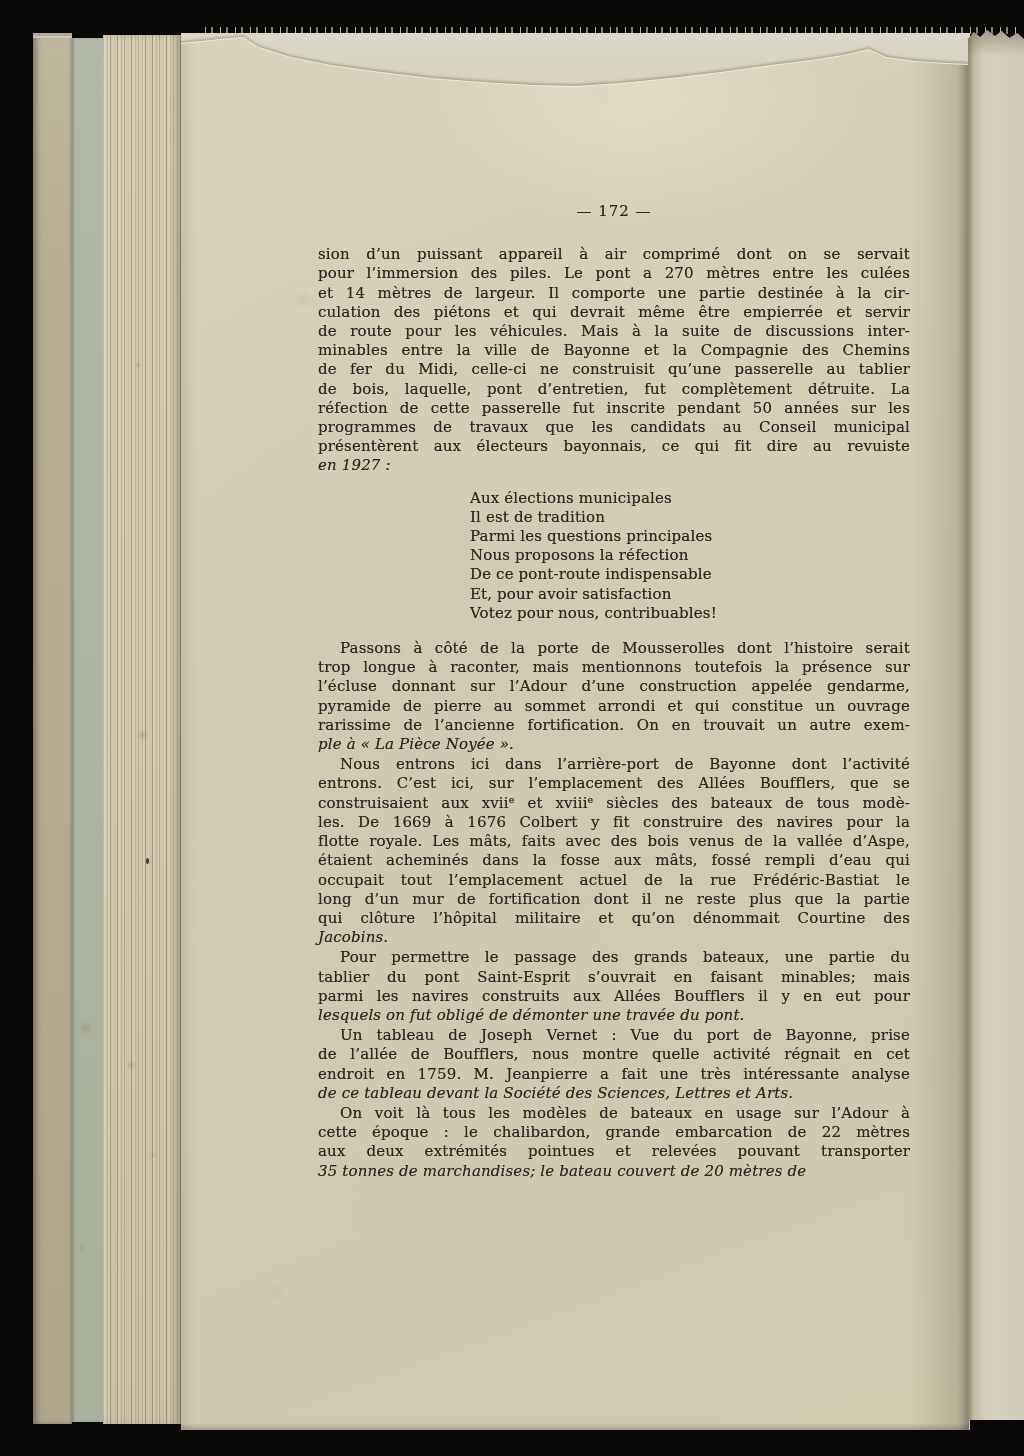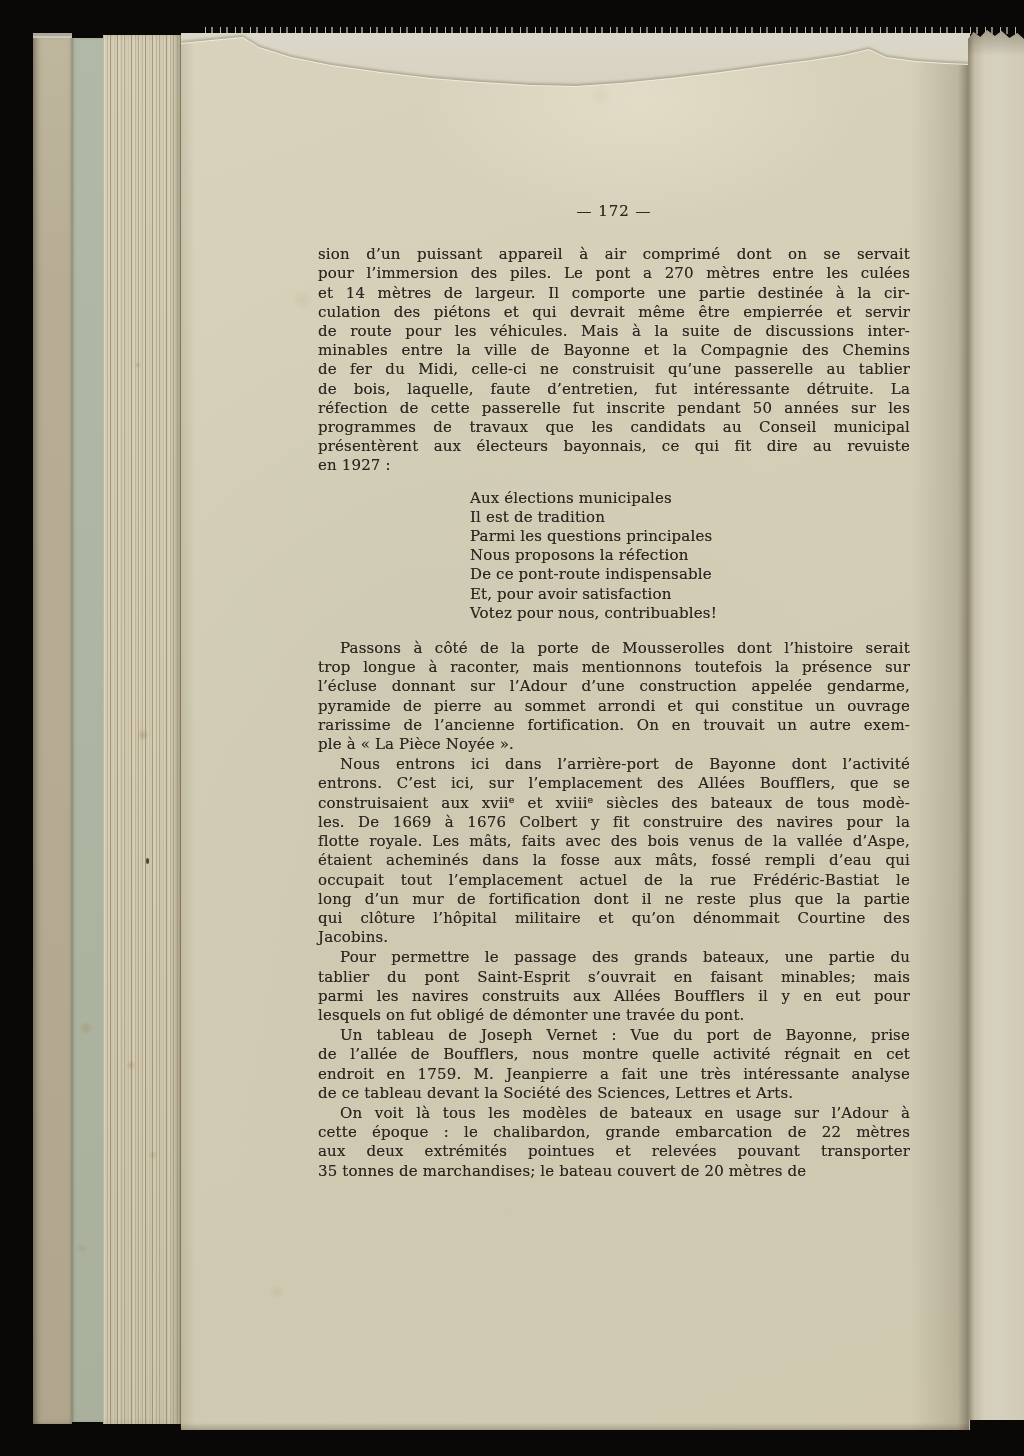--- a/index.html
+++ b/index.html
@@ -114,21 +114,21 @@
     letter-spacing:.15px;
     text-shadow:0 0 .5px rgba(43,38,32,.55);
   }
   .page-number{
     text-align:center;
     margin:0 0 24px 0;
     letter-spacing:1px;
   }
   .blk{margin:0 0 1px 0;}
   .blk.paragraph .line{text-align:justify;text-align-last:justify;}
-  .blk.paragraph .line.end{text-align-last:left;}
+  .blk.paragraph .line.end{text-align-last:left;font-style:italic;}
   .blk.indent .line:first-child{text-indent:22px;}
   .blk.verse{padding-left:152px;margin:13px 0 16px 0;}
   .blk.verse .line{text-align:left;text-align-last:left;}
 </style>
 </head>
 <body>
 
 <div class="photo">
   <div class="left-cover"></div>
   <div class="flyleaf"></div>
@@ -144,21 +144,21 @@
         <div class="page-number">— 172 —</div>
         <div>
             <div class="blk paragraph">
               <div class="line">sion d’un puissant appareil à air comprimé dont on se servait</div>
               <div class="line">pour l’immersion des piles. Le pont a 270 mètres entre les culées</div>
               <div class="line">et 14 mètres de largeur. Il comporte une partie destinée à la cir-</div>
               <div class="line">culation des piétons et qui devrait même être empierrée et servir</div>
               <div class="line">de route pour les véhicules. Mais à la suite de discussions inter-</div>
               <div class="line">minables entre la ville de Bayonne et la Compagnie des Chemins</div>
               <div class="line">de fer du Midi, celle-ci ne construisit qu’une passerelle au tablier</div>
-              <div class="line">de bois, laquelle, faute d’entretien, fut intéressante détruite. La</div>
+              <div class="line">de bois, laquelle, pont d’entretien, fut complètement détruite. La</div>
               <div class="line">réfection de cette passerelle fut inscrite pendant 50 années sur les</div>
               <div class="line">programmes de travaux que les candidats au Conseil municipal</div>
               <div class="line">présentèrent aux électeurs bayonnais, ce qui fit dire au revuiste</div>
               <div class="line end">en 1927 :</div>
             </div>
             <div class="blk verse">
               <div class="line">Aux élections municipales</div>
               <div class="line">Il est de tradition</div>
               <div class="line">Parmi les questions principales</div>
               <div class="line">Nous proposons la réfection</div>

